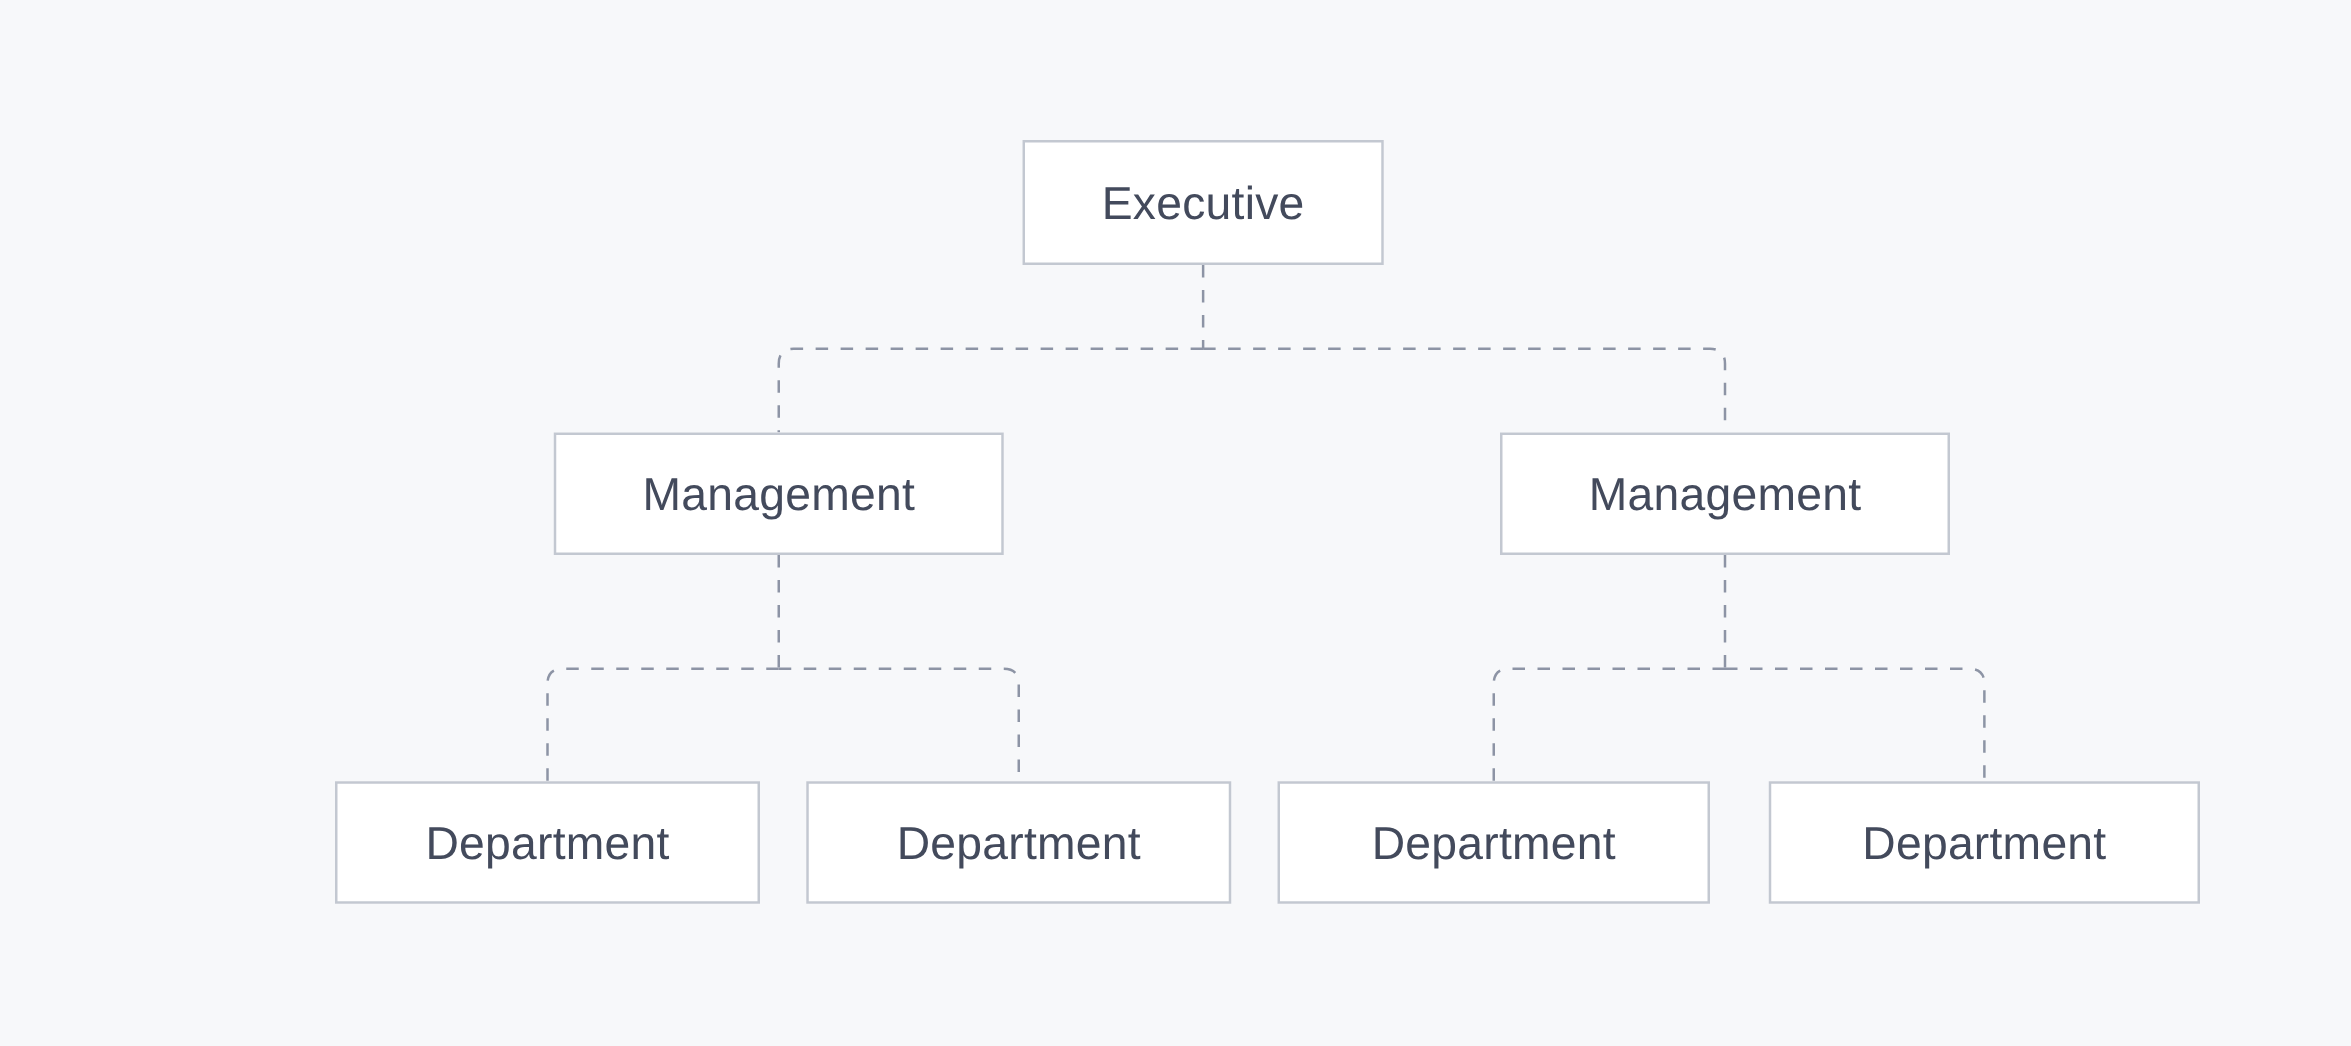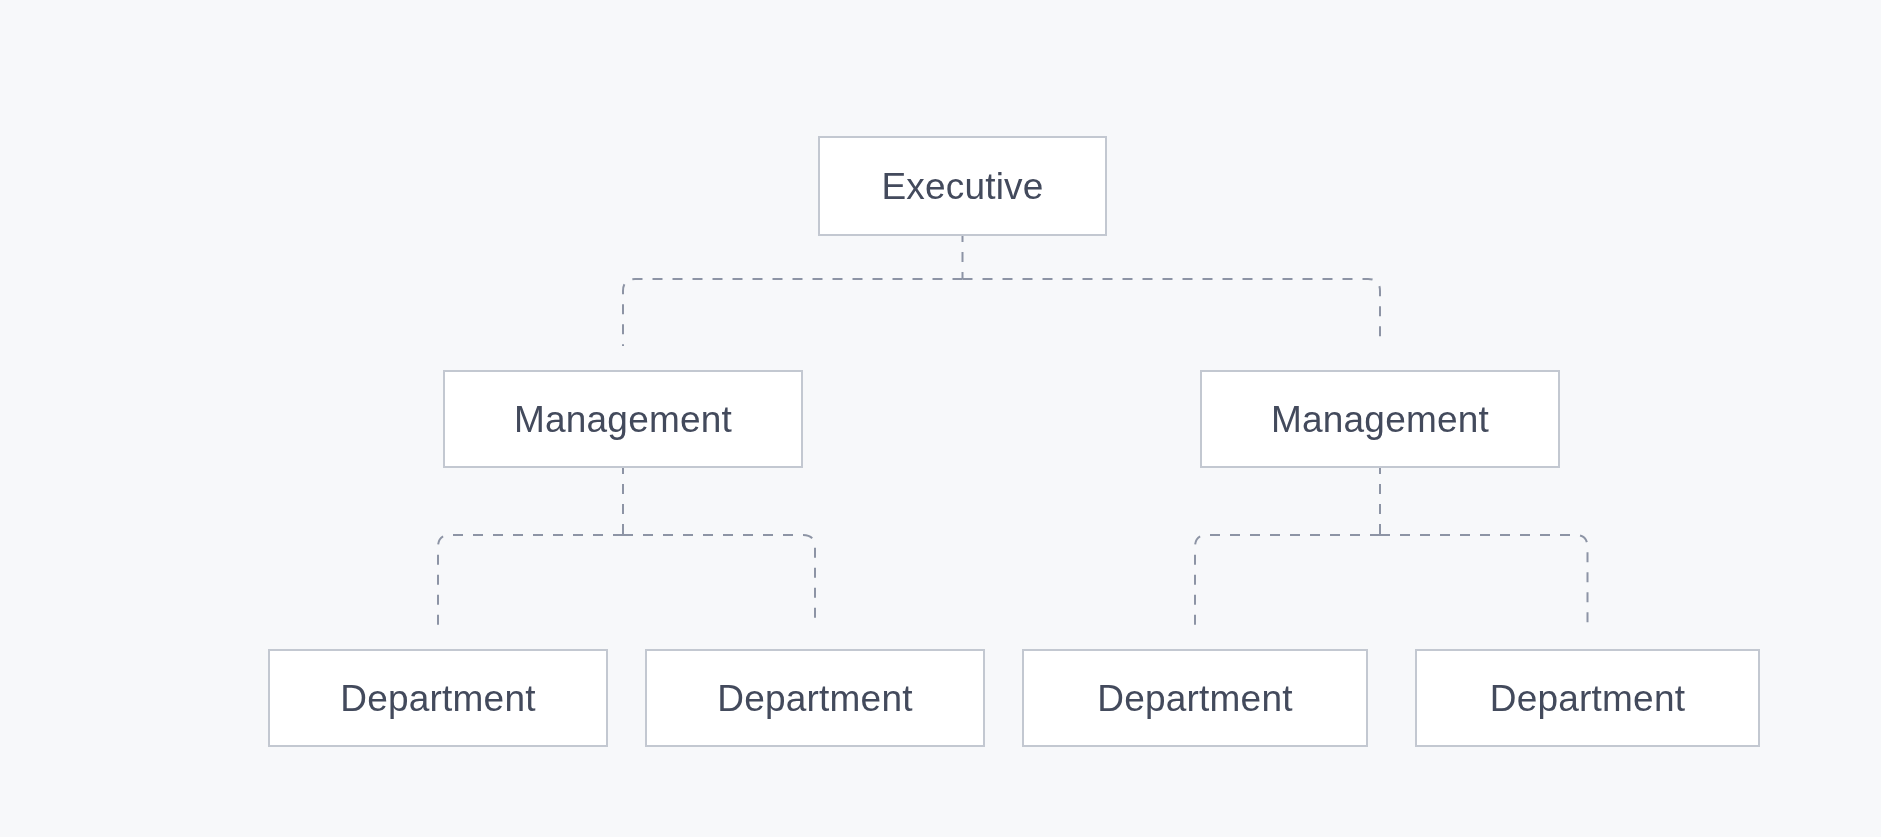--- a/index.html
+++ b/index.html
@@ -28,21 +28,20 @@
     pointer-events: none;
   }
   .node {
     position: absolute;
     box-sizing: border-box;
     background: #ffffff;
     border: 2px solid #c3c8d1;
     display: flex;
     align-items: center;
     justify-content: center;
-    margin-top: 24px;
   }
   .node-label {
     font-size: 37px;
     line-height: 1;
     color: #434a5c;
     letter-spacing: 0.2px;
     white-space: nowrap;
   }
 </style>
 </head>

